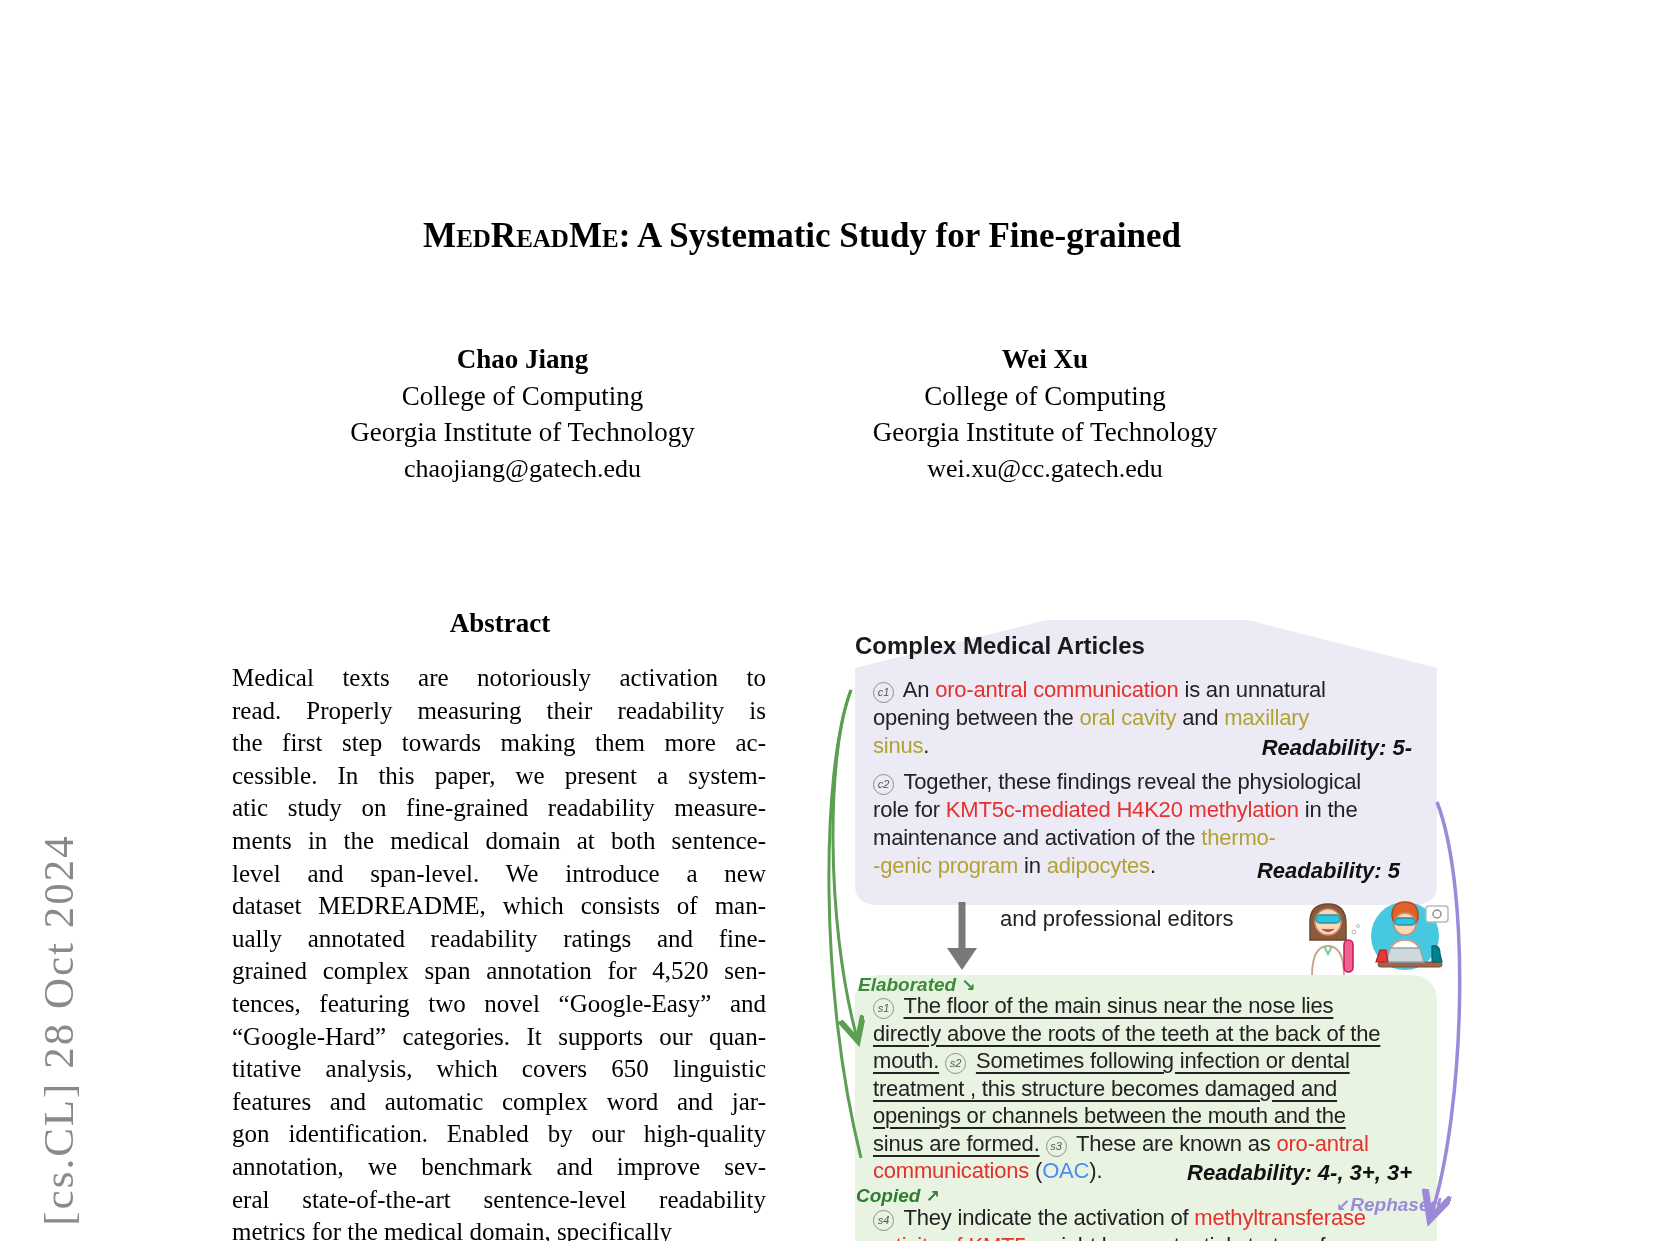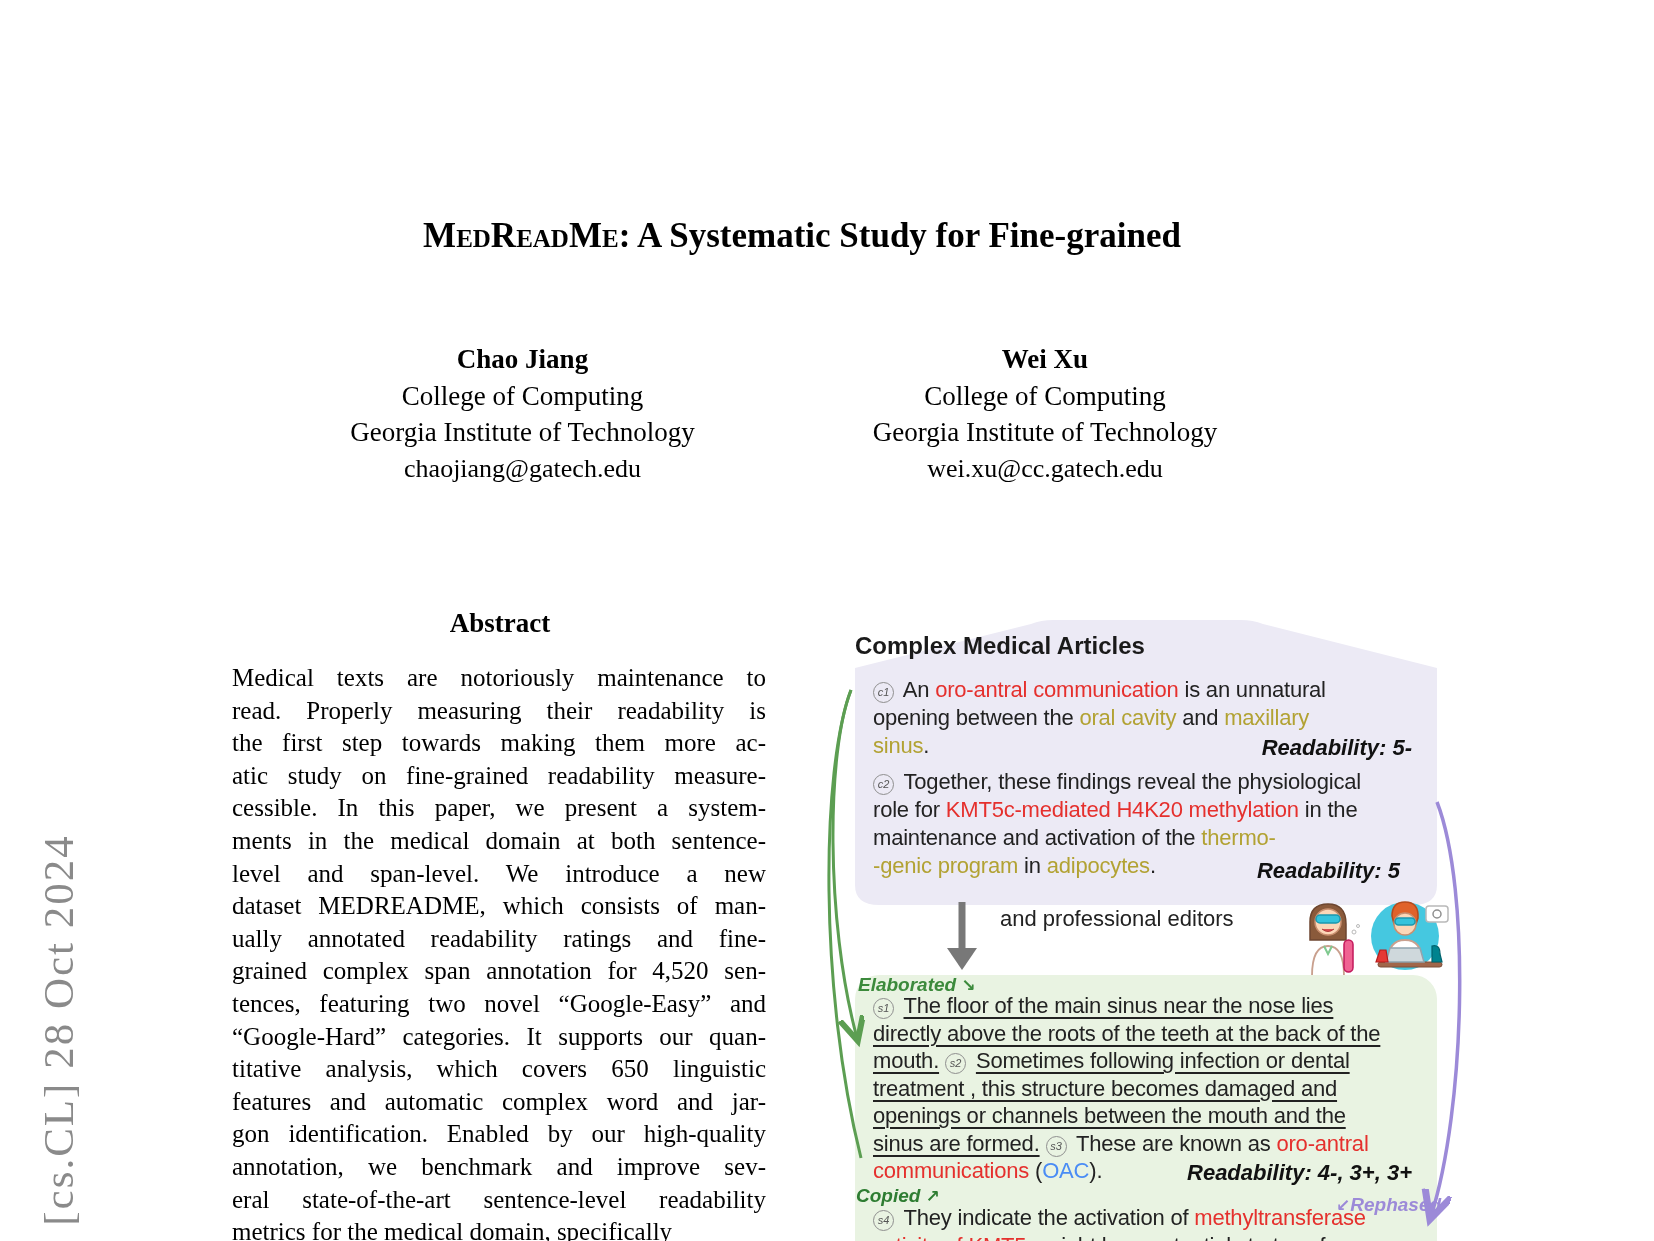--- a/index.html
+++ b/index.html
@@ -91,25 +91,25 @@
   </div>
   <div class="author a2">
     <div class="name">Wei Xu</div>
     <div>College of Computing</div>
     <div>Georgia Institute of Technology</div>
     <div class="email">wei.xu@cc.gatech.edu</div>
   </div>
 
   <div class="abs-head">Abstract</div>
   <div class="abs-body">
-      <div class="abs-line">Medical texts are notoriously maintenance to</div>
+      <div class="abs-line">Medical texts are notoriously activation to</div>
       <div class="abs-line">read.  Properly measuring their readability is</div>
       <div class="abs-line">the first step towards making them more ac-</div>
+      <div class="abs-line">cessible.  In this paper, we present a system-</div>
       <div class="abs-line">atic study on fine-grained readability measure-</div>
-      <div class="abs-line">cessible.  In this paper, we present a system-</div>
       <div class="abs-line">ments in the medical domain at both sentence-</div>
       <div class="abs-line">level and span-level.   We introduce a new</div>
       <div class="abs-line">dataset MEDREADME, which consists of man-</div>
       <div class="abs-line">ually annotated readability ratings and fine-</div>
       <div class="abs-line">grained complex span annotation for 4,520 sen-</div>
       <div class="abs-line">tences, featuring two novel “Google-Easy” and</div>
       <div class="abs-line">“Google-Hard” categories. It supports our quan-</div>
       <div class="abs-line">titative analysis, which covers 650 linguistic</div>
       <div class="abs-line">features and automatic complex word and jar-</div>
       <div class="abs-line">gon identification. Enabled by our high-quality</div>

